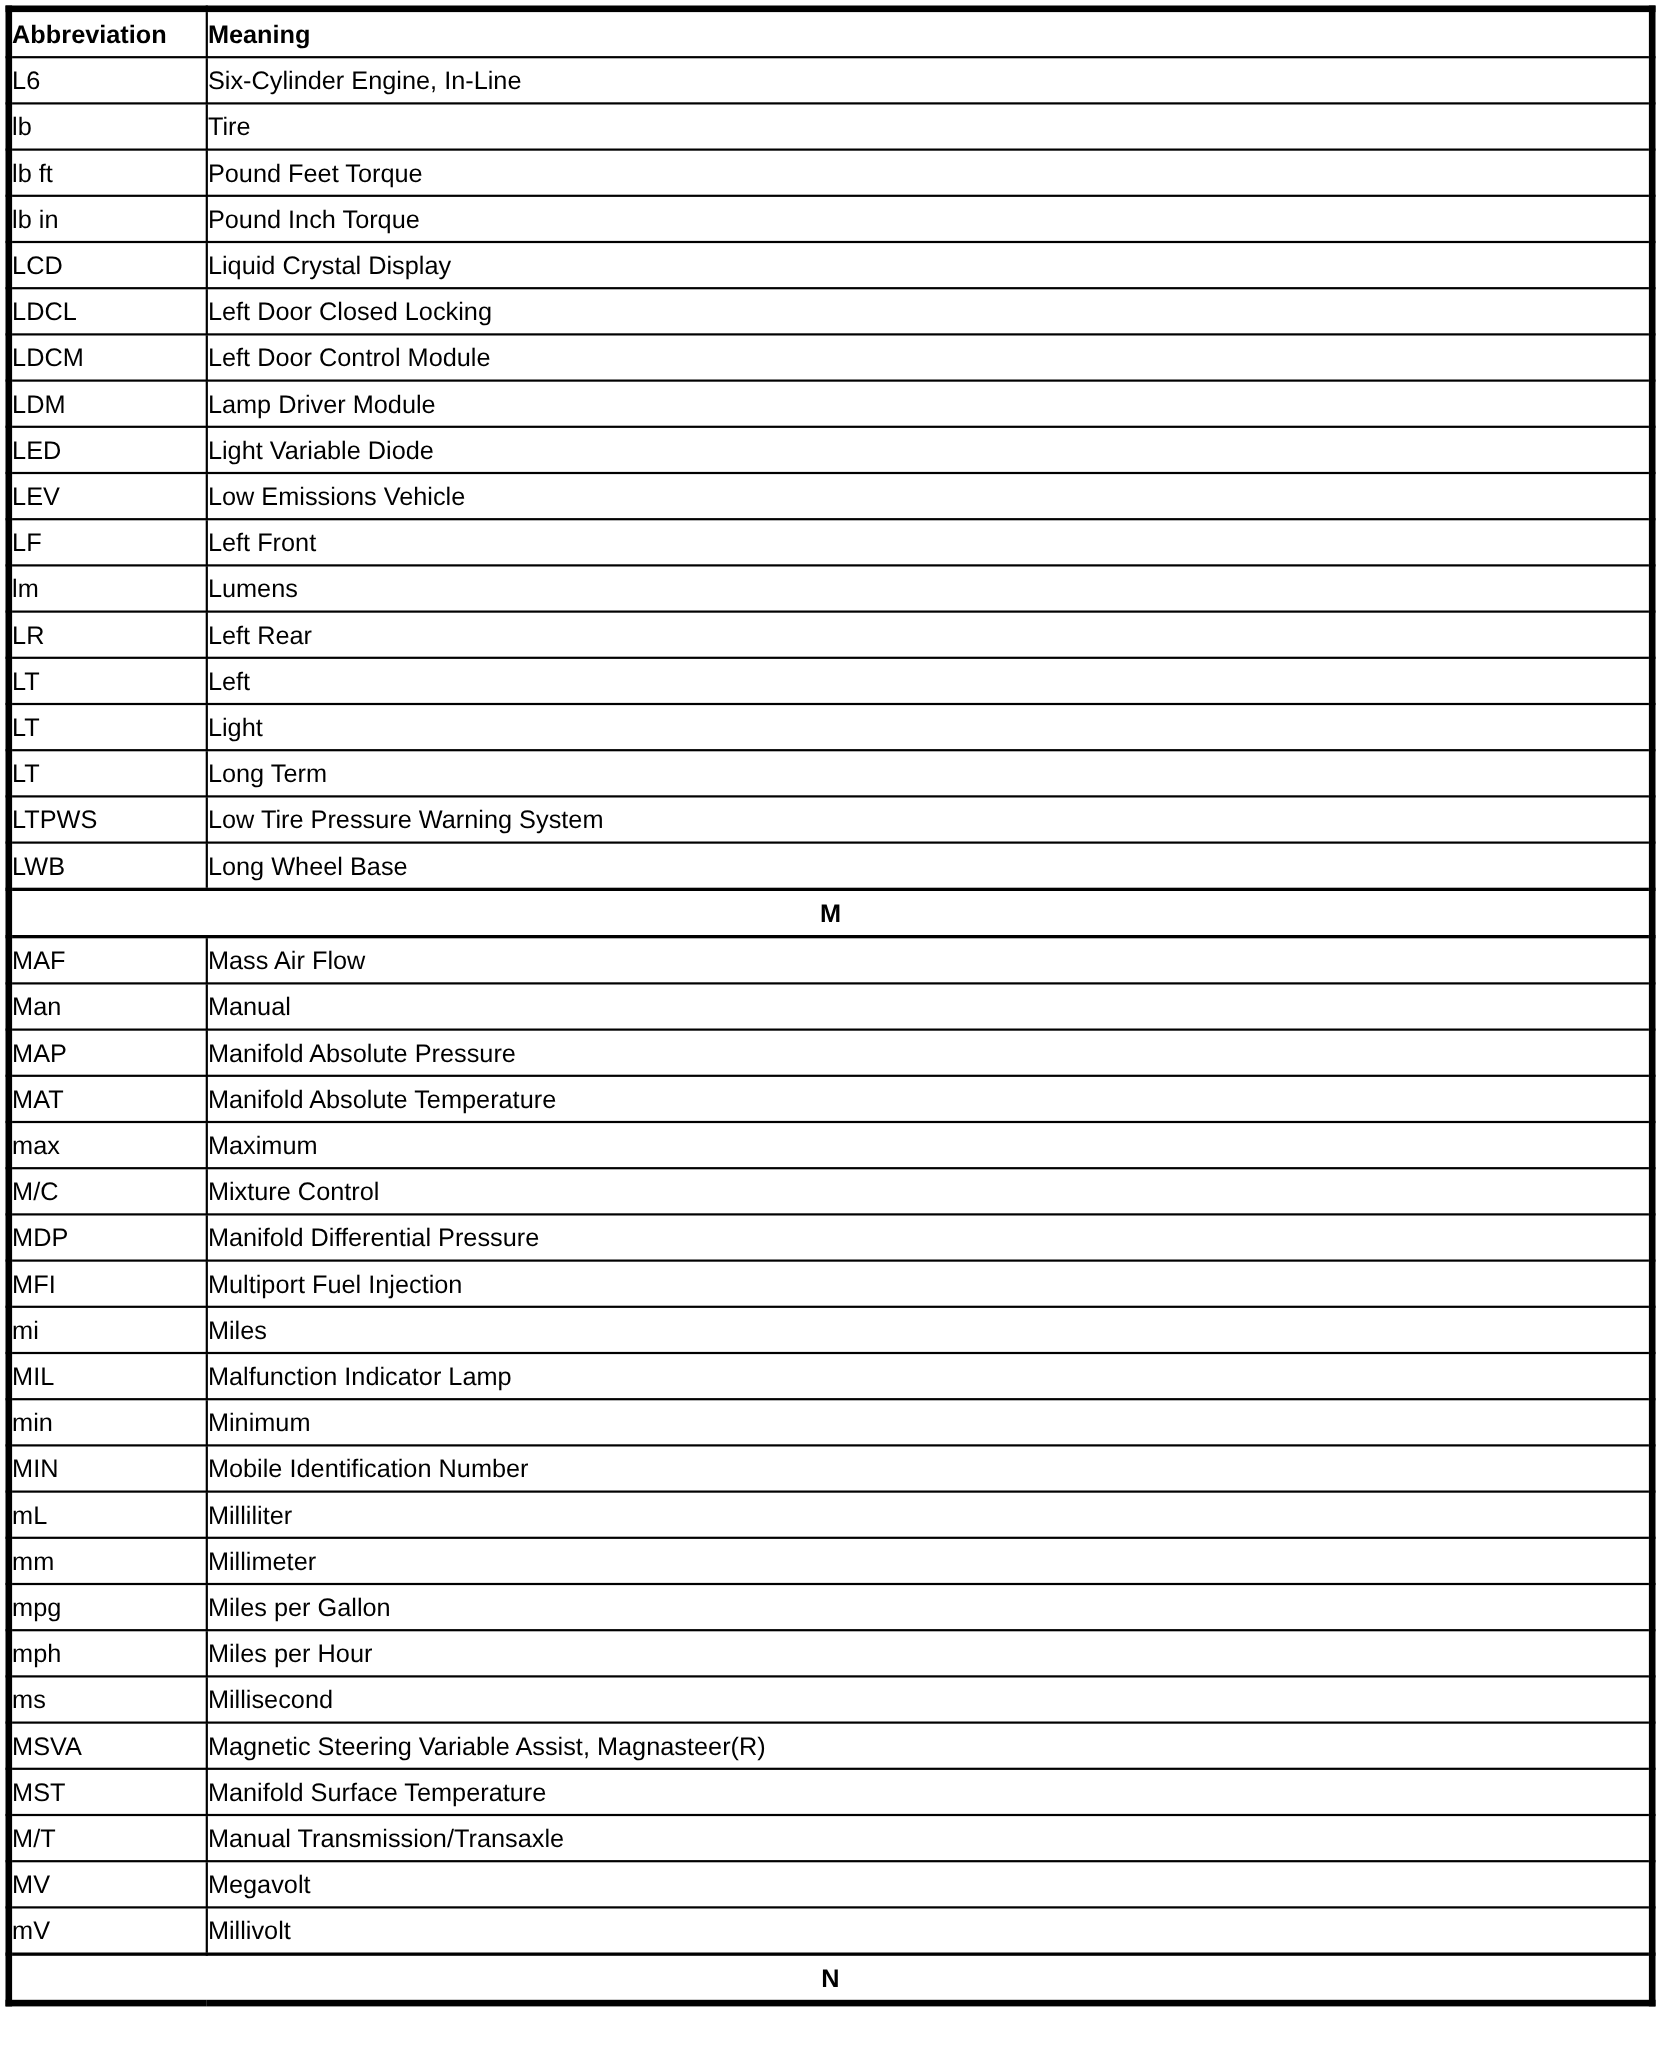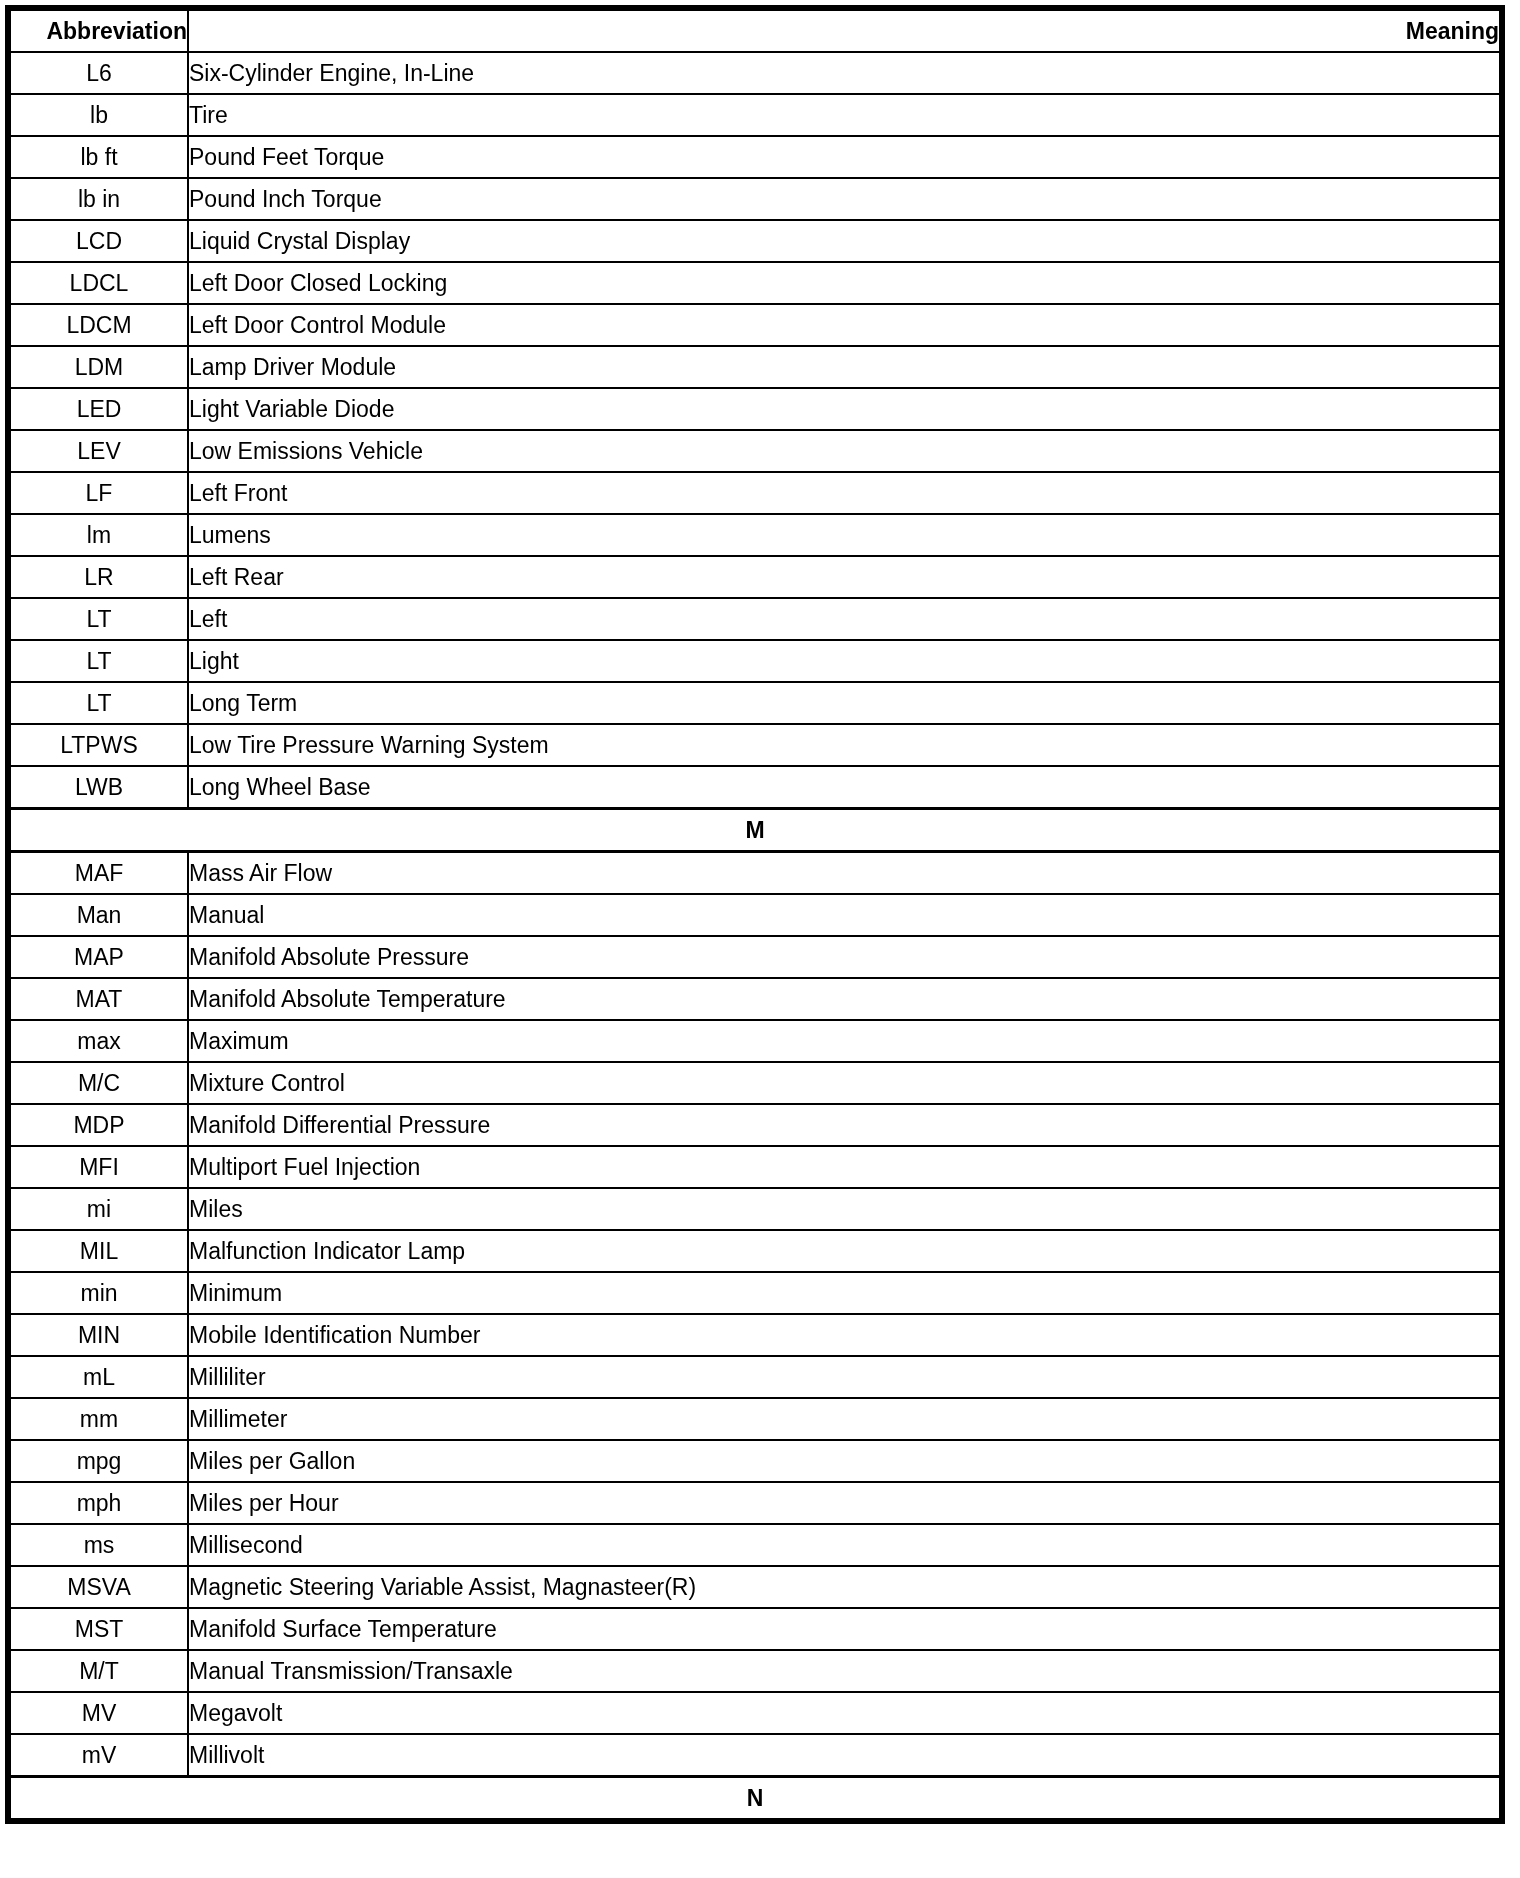--- a/index.html
+++ b/index.html
@@ -30,25 +30,24 @@
     font-size: 23px;
     line-height: 1;
     padding: 0;
     overflow: hidden;
     white-space: nowrap;
     background: #ffffff;
   }
   table.abbr-table col.col-abbr { width: 180px; }
   thead th {
     font-weight: bold;
-    text-align: right;
+    text-align: left;
     border-bottom: 4px solid #000000;
   }
   td.abbr {
-    text-align: center;
     border-right: 3px solid #000000;
   }
   td.meaning {
     text-align: left;
     padding-left: 9px;
   }
   tr.section-row td {
     font-weight: bold;
     text-align: center;
     border-top: 3px solid #000000;

